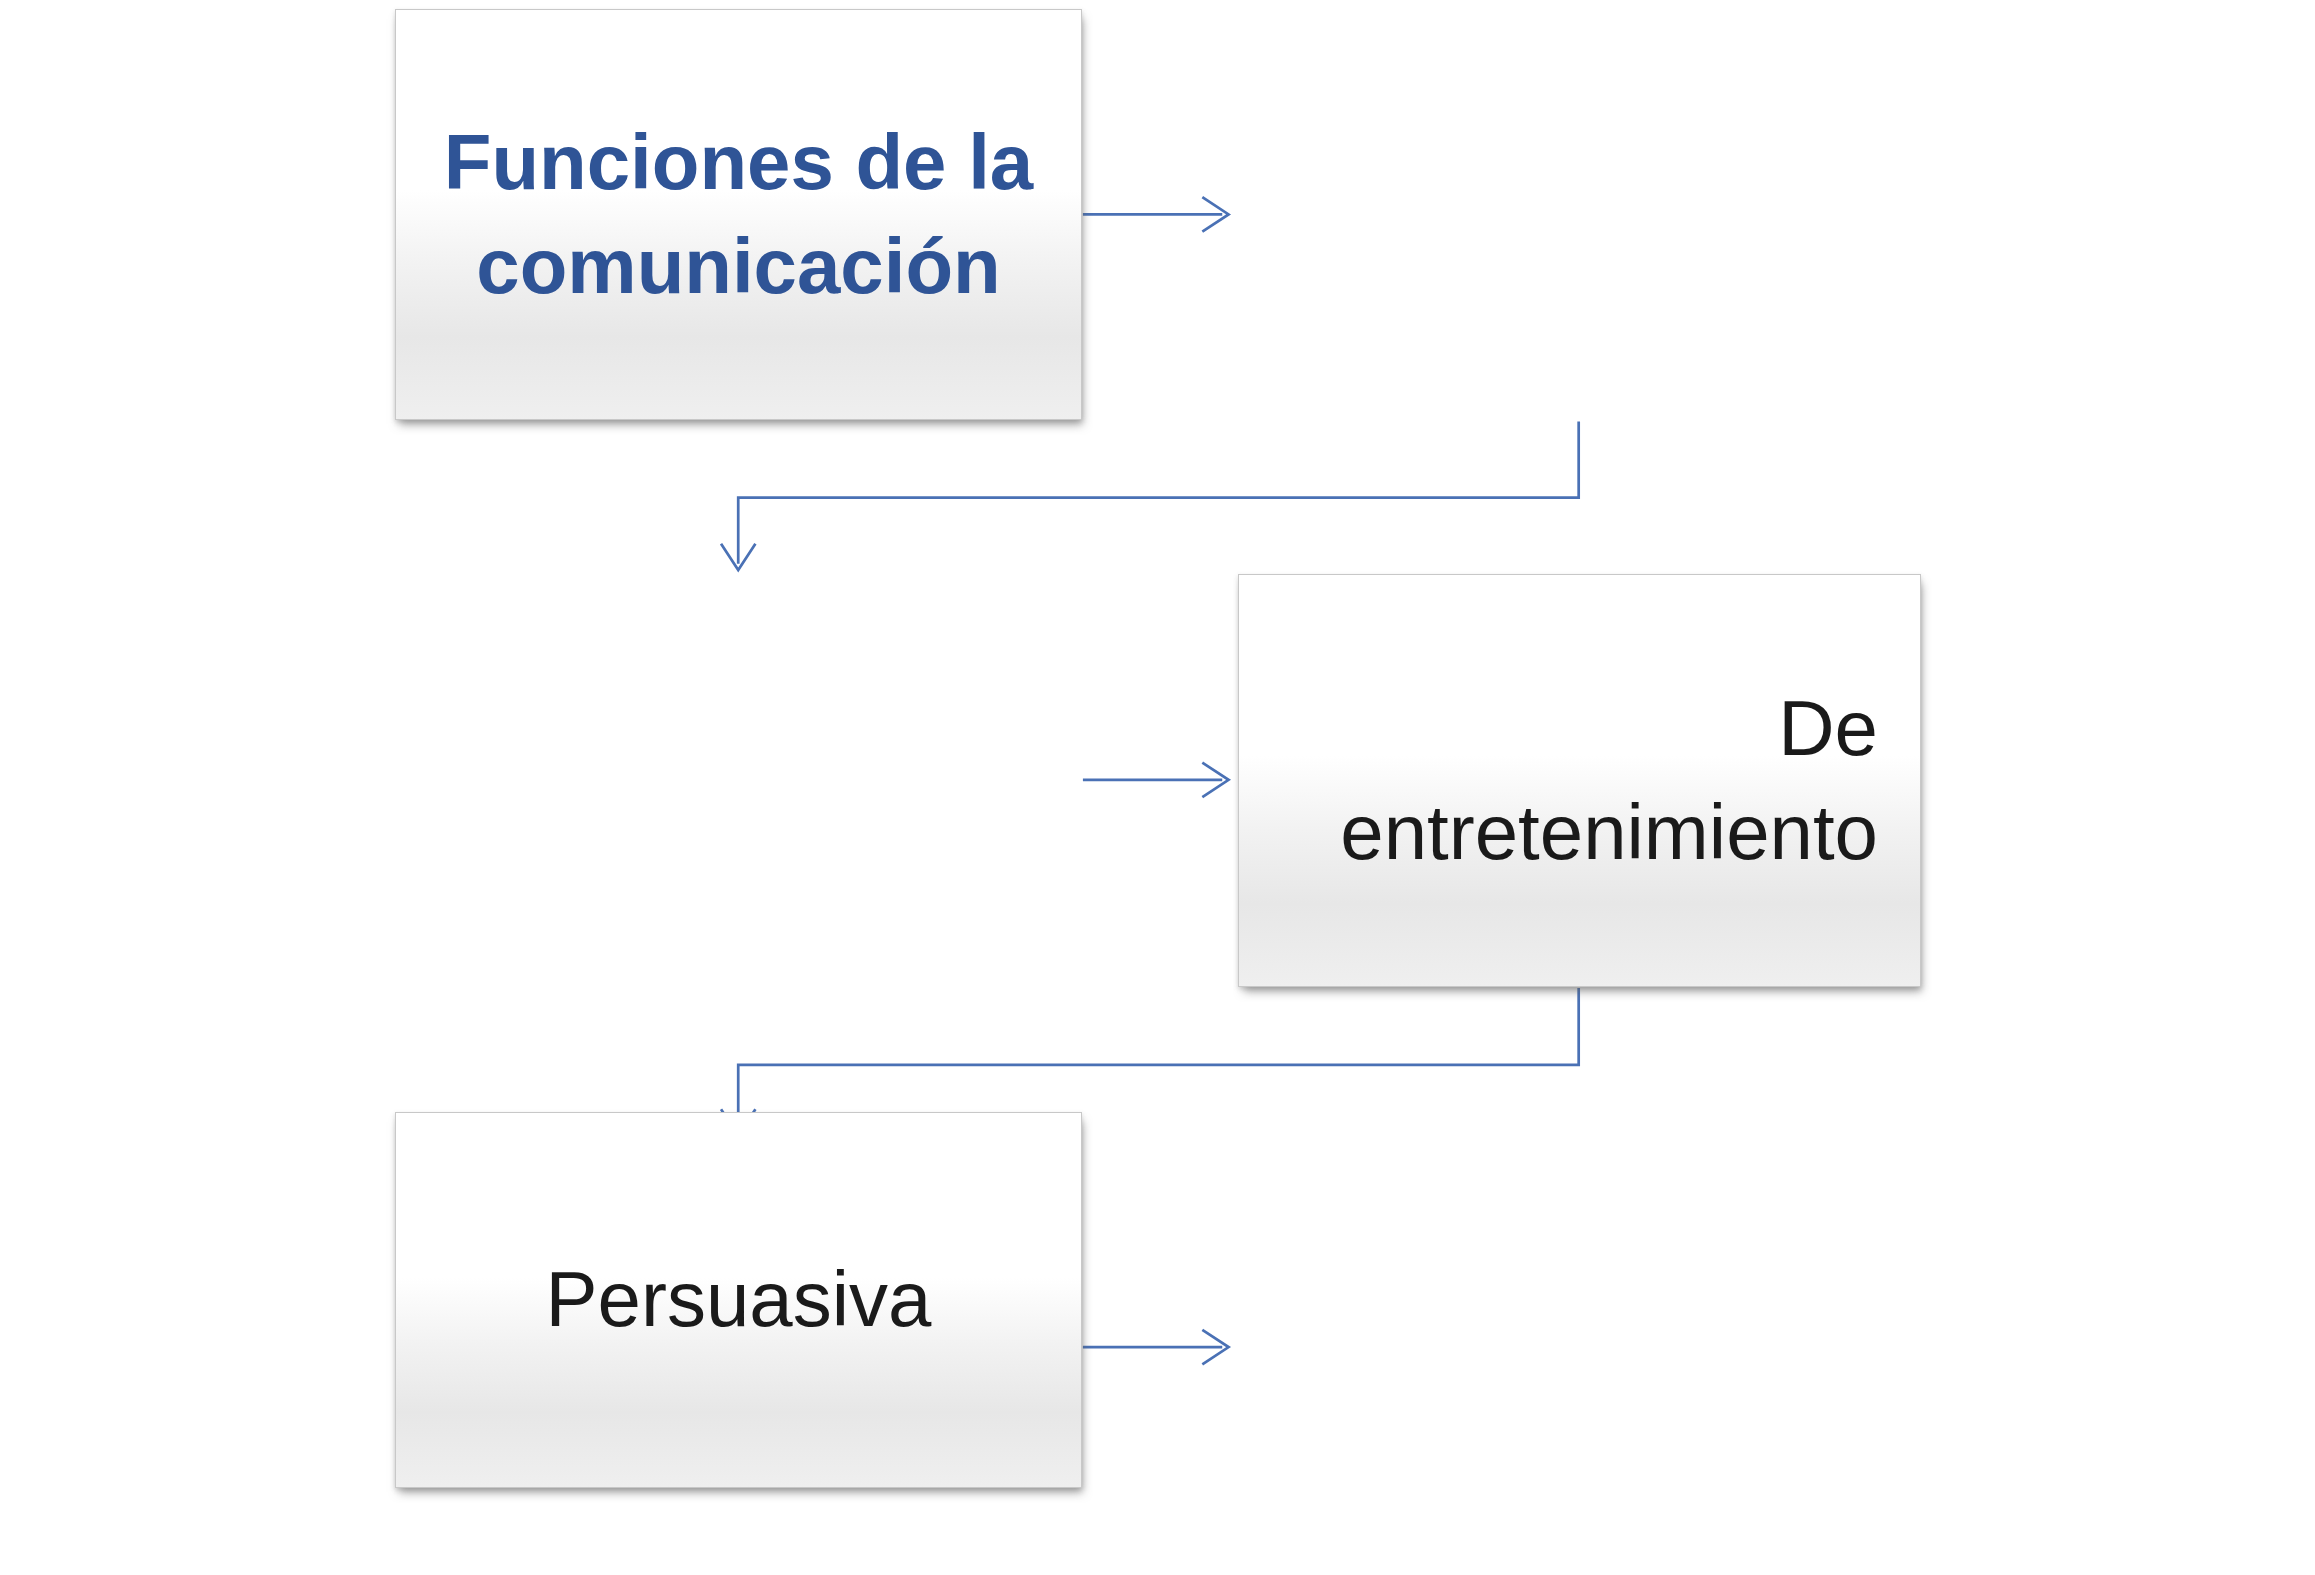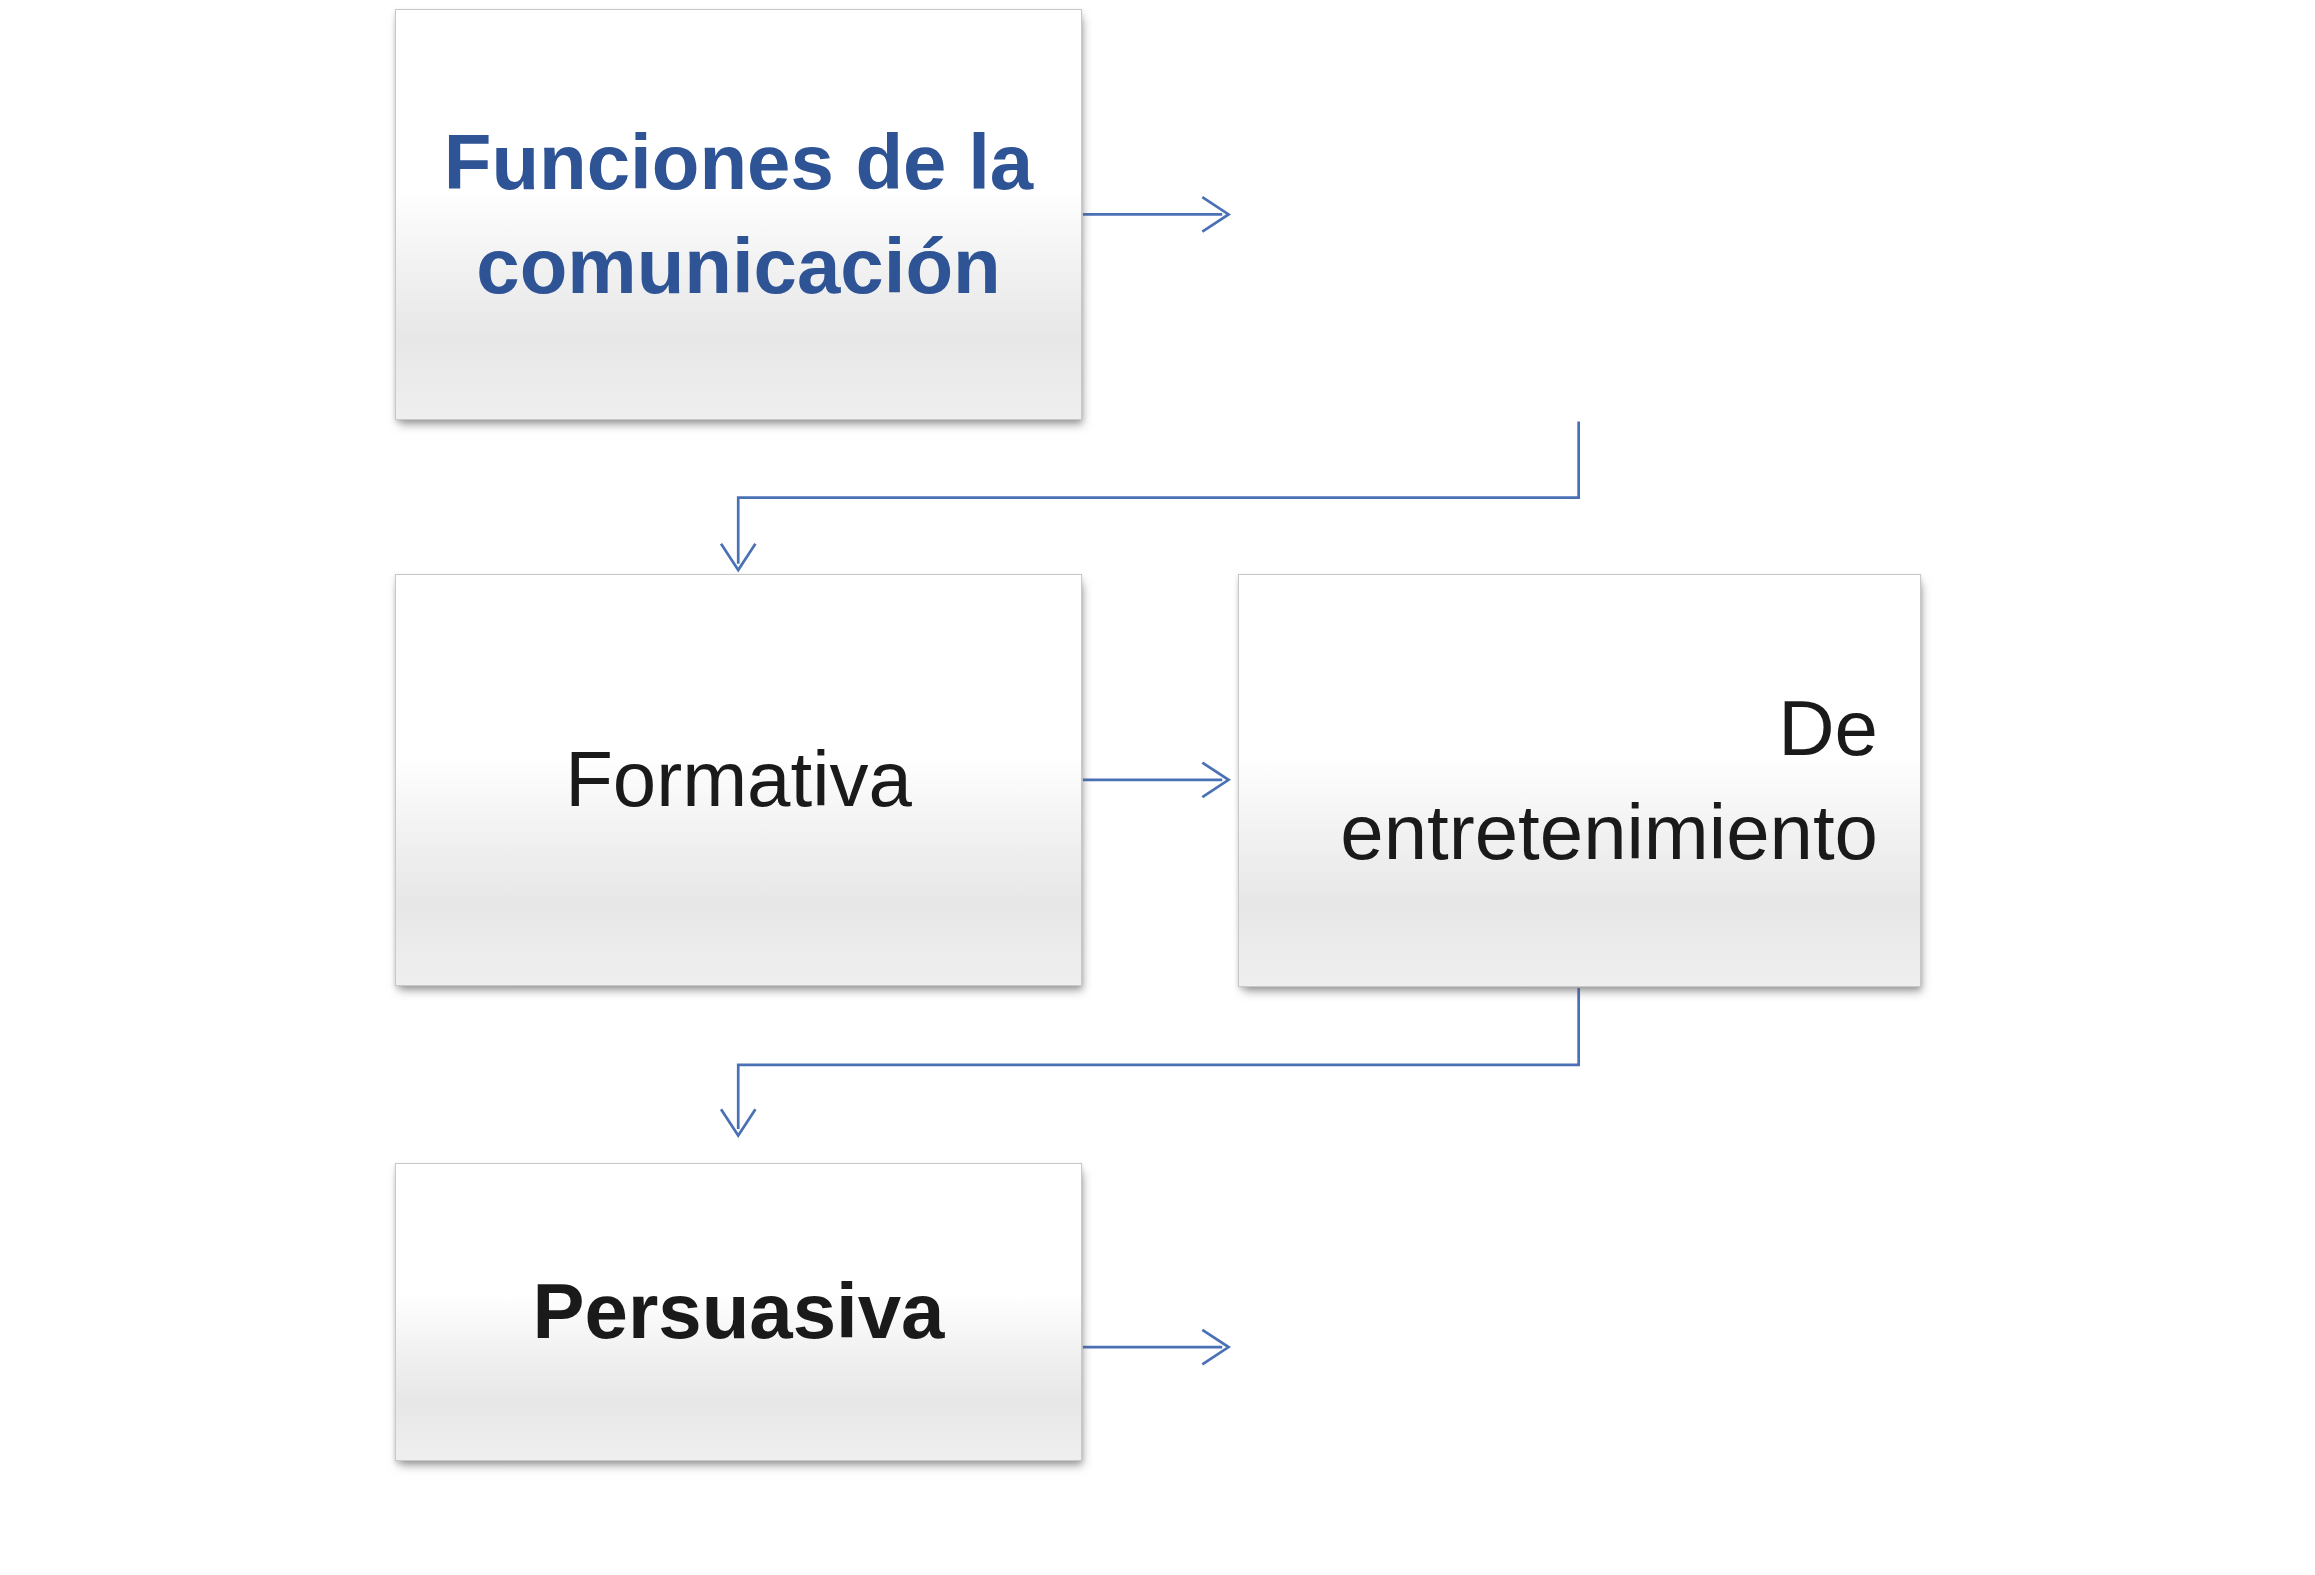--- a/index.html
+++ b/index.html
@@ -57,21 +57,21 @@
   .node.title-node .label{
     font-weight:bold;
     color:var(--title-text);
     max-width:633px;
   }
   
   .pos-title        {left:395px; top:9px;   width:687px; height:411px;}
   .pos-informativa  {left:1238px;top:11px;   width:683px; height:409px;}
   .pos-formativa    {left:395px; top:574px;  width:687px; height:412px;}
   .pos-entret       {left:1238px;top:574px;  width:683px; height:413px;text-align:right;}
-  .pos-persuasiva   {left:395px; top:1163px; width:687px; height:298px;font-weight:bold;}
+  .pos-persuasiva   {left:395px; top:1112px; width:687px; height:376px;}
   .pos-notificativa {left:1238px;top:1139px; width:683px; height:414px;}
 </style>
 </head>
 <body>
 
 <div class="canvas">
 
   <svg class="connectors" viewBox="0 0 2560 1742" xmlns="http://www.w3.org/2000/svg" aria-hidden="true">
 
     <g>
@@ -98,23 +98,20 @@
       <line x1="1197" y1="1489" x2="1351" y2="1489"></line>
       <polyline points="1329,1470 1358,1489 1329,1508"></polyline>
     </g>
   </svg>
 
   <div class="node title-node pos-title">
     <span class="label">Funciones de la comunicación</span>
   </div>
 
 
-  <div class="node pos-formativa">
-    <span class="label">Formativa</span>
-  </div>
 
   <div class="node pos-entret">
     <span class="label">De entretenimiento</span>
   </div>
 
   <div class="node pos-persuasiva">
     <span class="label">Persuasiva</span>
   </div>
 
 

